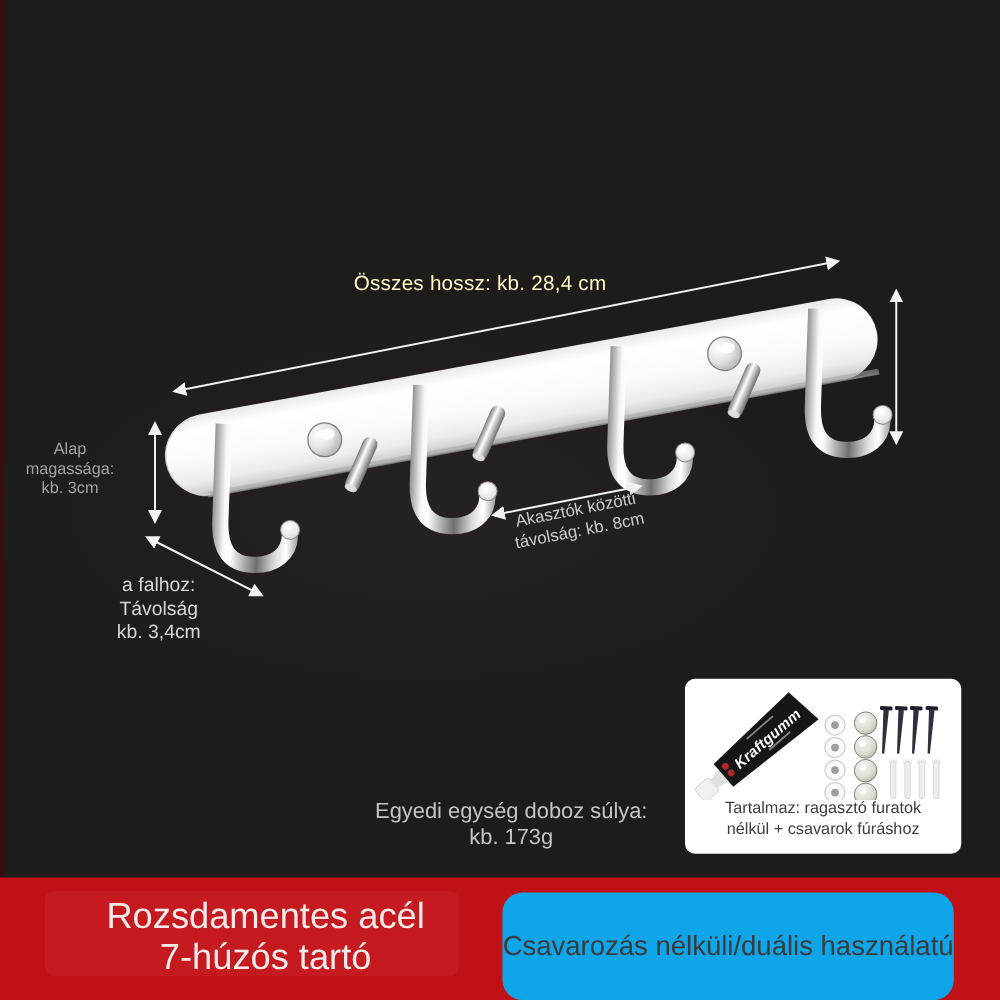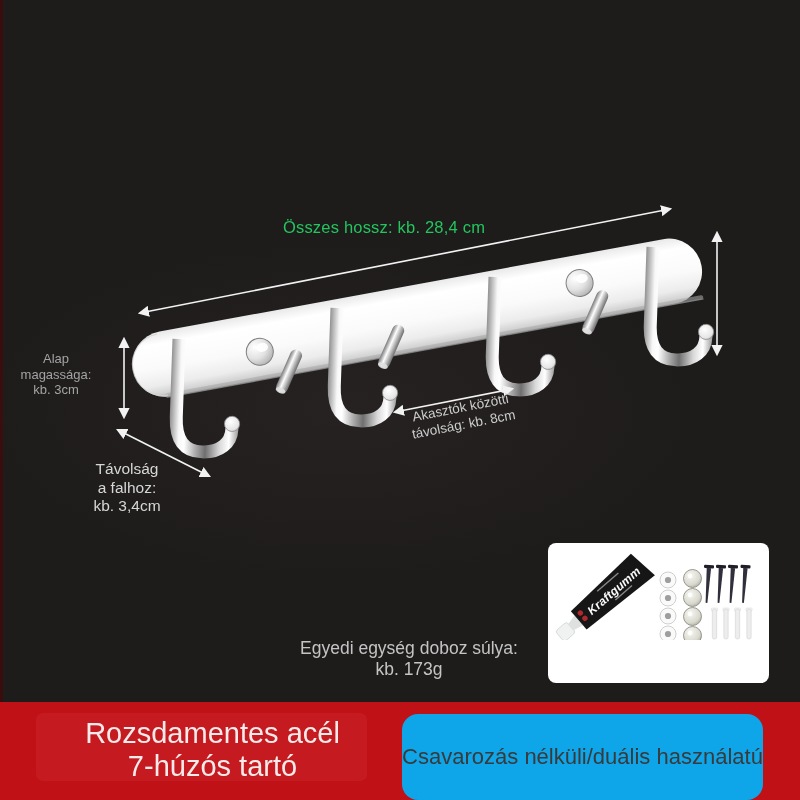--- a/index.html
+++ b/index.html
@@ -4,21 +4,21 @@
 <style>
   html,body{margin:0;padding:0;background:#111;}
   .canvas{
     position:relative;width:800px;height:800px;overflow:hidden;
     background:#1e1b1b;
     font-family:"Liberation Sans","DejaVu Sans",sans-serif;
   }
   .left-stripe{position:absolute;left:0;top:0;width:3px;height:702px;background:#3a0d0d;}
   .diagram{position:absolute;left:0;top:0;width:800px;height:800px;}
   .label{position:absolute;text-align:center;}
-  .total-length{left:234px;top:218px;width:300px;font-size:16.5px;color:#22c55e;letter-spacing:.2px;}
+  .total-length{left:234px;top:218px;width:300px;font-size:16.5px;color:#fef9c3;letter-spacing:.2px;}
   .base-height{left:8px;top:351px;width:96px;font-size:13px;line-height:15.5px;color:#a3a3a3;}
   .wall-distance{left:57px;top:460px;width:140px;font-size:15.5px;line-height:18.5px;color:#d6d6d6;}
   .hook-spacing{left:377px;top:399px;width:170px;font-size:13.5px;line-height:17px;color:#cccccc;
     transform:rotate(-11deg);}
   .unit-weight{left:259px;top:638px;width:300px;font-size:17.5px;line-height:21px;color:#c4c4c4;}
   .inset{
     position:absolute;left:548px;top:543px;width:221px;height:140px;
     background:#ffffff;border-radius:8px;overflow:hidden;
   }
   .kit{display:block;width:221px;height:97px;}
@@ -142,22 +142,22 @@
 
   <div class="label total-length">Összes hossz: kb. 28,4 cm</div>
 
   <div class="label base-height">
     <div>Alap</div>
     <div>magassága:</div>
     <div>kb. 3cm</div>
   </div>
 
   <div class="label wall-distance">
+    <div>a falhoz:</div>
     <div>Távolság</div>
-    <div>a falhoz:</div>
     <div>kb. 3,4cm</div>
   </div>
 
   <div class="label hook-spacing">
     <div>Akasztók közötti</div>
     <div>távolság: kb. 8cm</div>
   </div>
 
   <div class="label unit-weight">
     <div>Egyedi egység doboz súlya:</div>
@@ -257,20 +257,22 @@
             <rect x="-2.2" y="0" width="4.4" height="30" rx="2" fill="#ededed" stroke="#cccccc" stroke-width="0.5"></rect>
           </g>
         <g transform="translate(201 66)">
             <rect x="-3.2" y="-1" width="6.4" height="3" rx="1" fill="#f7f7f7" stroke="#d0d0d0" stroke-width="0.4"></rect>
             <rect x="-2.2" y="0" width="4.4" height="30" rx="2" fill="#ededed" stroke="#cccccc" stroke-width="0.5"></rect>
           </g>
       </g>
     </svg>
 
     <div class="inset-caption">
+      <div>Tartalmaz: ragasztó furatok</div>
+      <div>nélkül + csavarok fúráshoz</div>
     </div>
   </div>
 
   <div class="footer">
     <div class="footer-left-glow"></div>
     <div class="footer-left">
       <div>Rozsdamentes acél</div>
       <div>7-húzós tartó</div>
     </div>
     <div class="footer-right">

